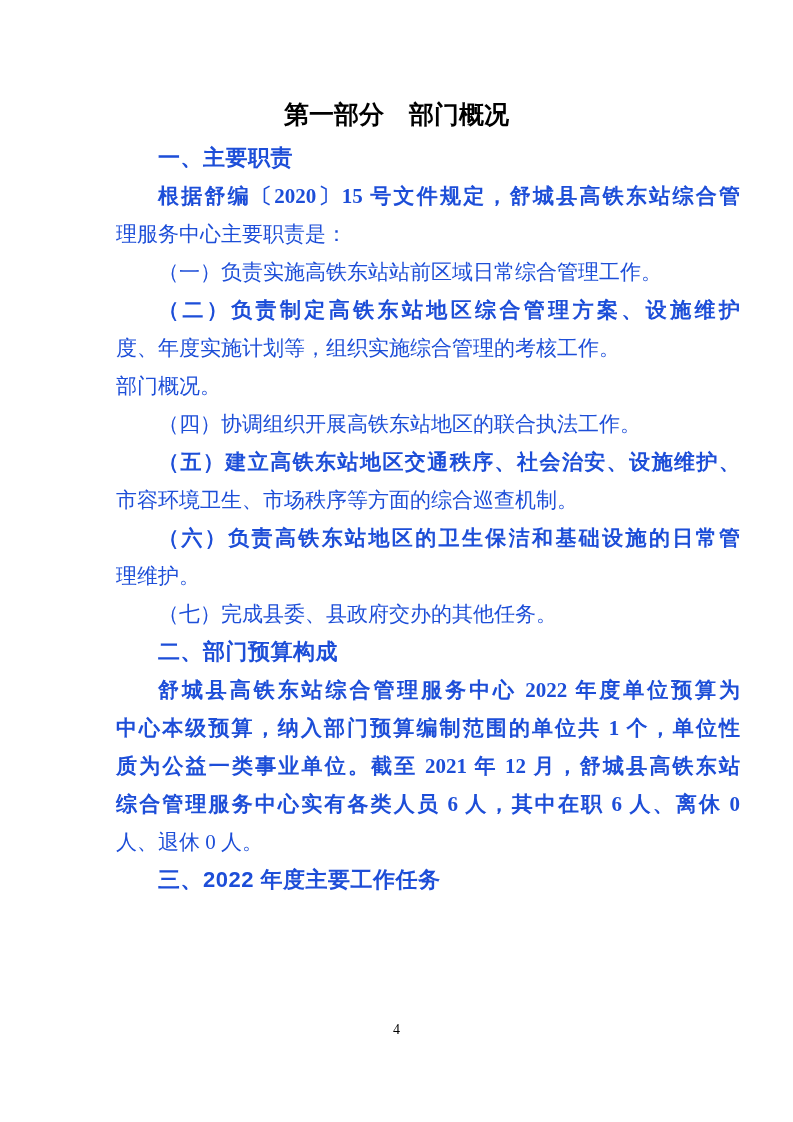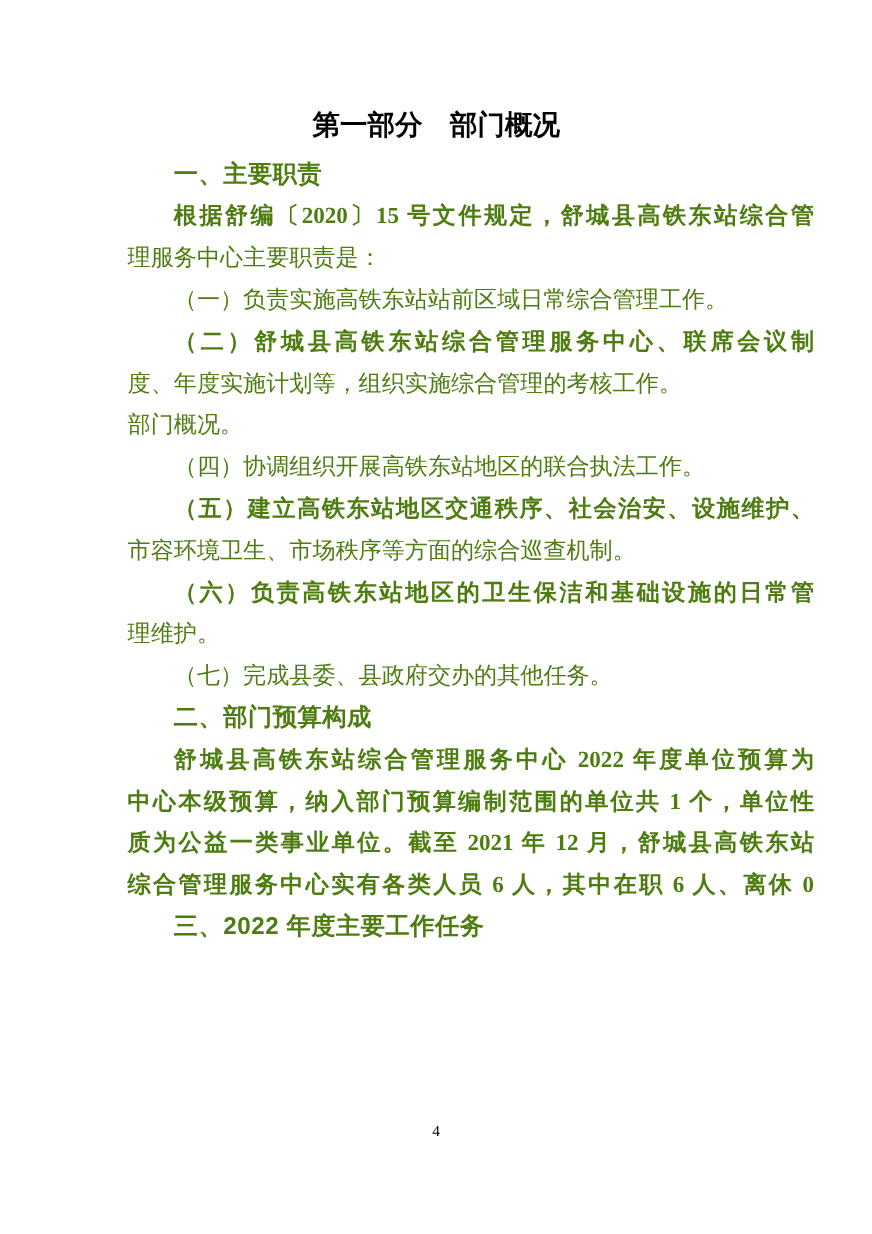--- a/index.html
+++ b/index.html
@@ -31,21 +31,21 @@
     position: absolute;
     top: 139px;
     left: 116px;
     width: 624px;
   }
   .line {
     height: 38px;
     line-height: 38px;
     font-size: 21px;
     font-family: "Liberation Serif", "DejaVu Serif", serif;
-    color: #4d7c0f;
+    color: #1d4ed8;
     white-space: nowrap;
   }
   .line.fill {
     white-space: normal;
     text-align: justify;
     text-align-last: justify;
     font-weight: bold;
   }
   .line.indent {
     text-indent: 42px;
@@ -75,36 +75,37 @@
 
   <div class="doc-title">第一部分　部门概况</div>
 
   <div class="content">
 
     <div class="line heading indent">一、主要职责</div>
 
     <div class="line fill indent">根据舒编〔2020〕15 号文件规定，舒城县高铁东站综合管</div>
     <div class="line">理服务中心主要职责是：</div>
     <div class="line indent">（一）负责实施高铁东站站前区域日常综合管理工作。</div>
-    <div class="line fill indent">（二）舒城县高铁东站综合管理服务中心、联席会议制</div>
+    <div class="line fill indent">（二）负责制定高铁东站地区综合管理方案、设施维护</div>
     <div class="line">度、年度实施计划等，组织实施综合管理的考核工作。</div>
     <div class="line">部门概况。</div>
     <div class="line indent">（四）协调组织开展高铁东站地区的联合执法工作。</div>
     <div class="line fill indent">（五）建立高铁东站地区交通秩序、社会治安、设施维护、</div>
     <div class="line">市容环境卫生、市场秩序等方面的综合巡查机制。</div>
     <div class="line fill indent">（六）负责高铁东站地区的卫生保洁和基础设施的日常管</div>
     <div class="line">理维护。</div>
     <div class="line indent">（七）完成县委、县政府交办的其他任务。</div>
 
     <div class="line heading indent">二、部门预算构成</div>
 
     <div class="line fill indent">舒城县高铁东站综合管理服务中心 2022 年度单位预算为</div>
     <div class="line fill">中心本级预算，纳入部门预算编制范围的单位共 1 个，单位性</div>
     <div class="line fill">质为公益一类事业单位。截至 2021 年 12 月，舒城县高铁东站</div>
     <div class="line fill">综合管理服务中心实有各类人员 6 人，其中在职 6 人、离休 0</div>
+    <div class="line">人、退休 0 人。</div>
 
     <div class="line heading indent">三、2022 年度主要工作任务</div>
 
   </div>
 
   <div class="page-number">4</div>
 
 </div>
 
 </body></html>

